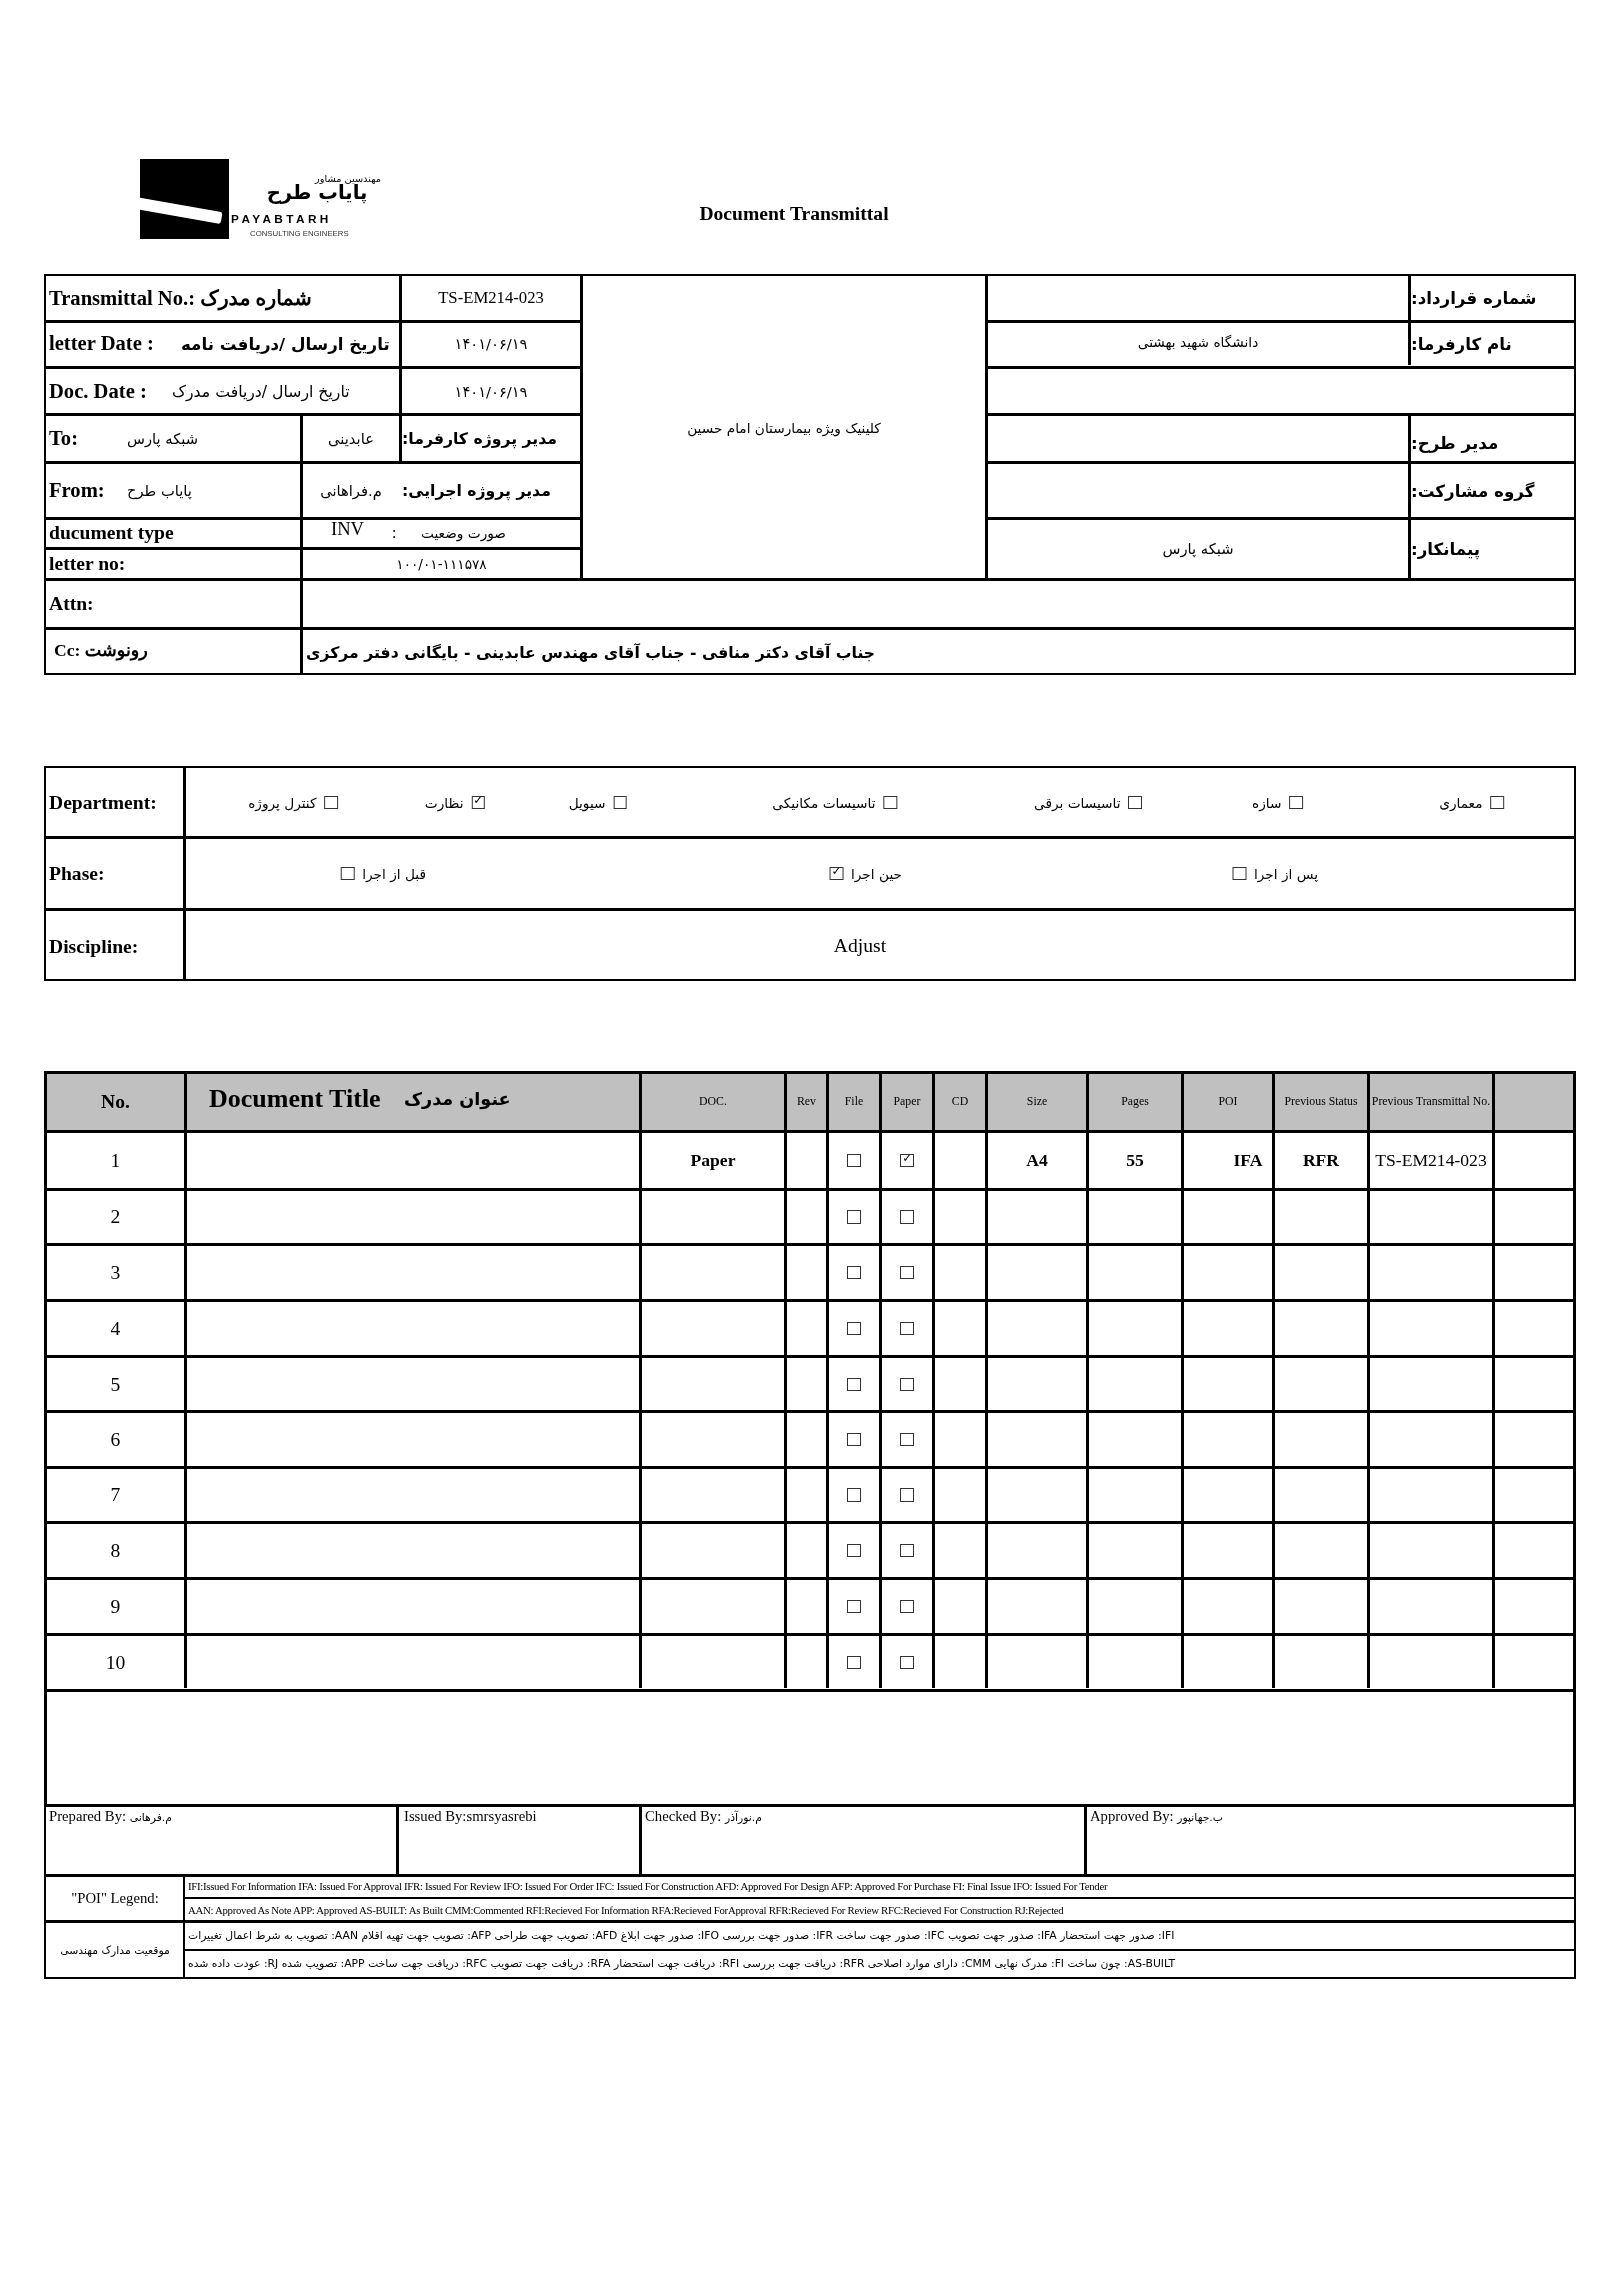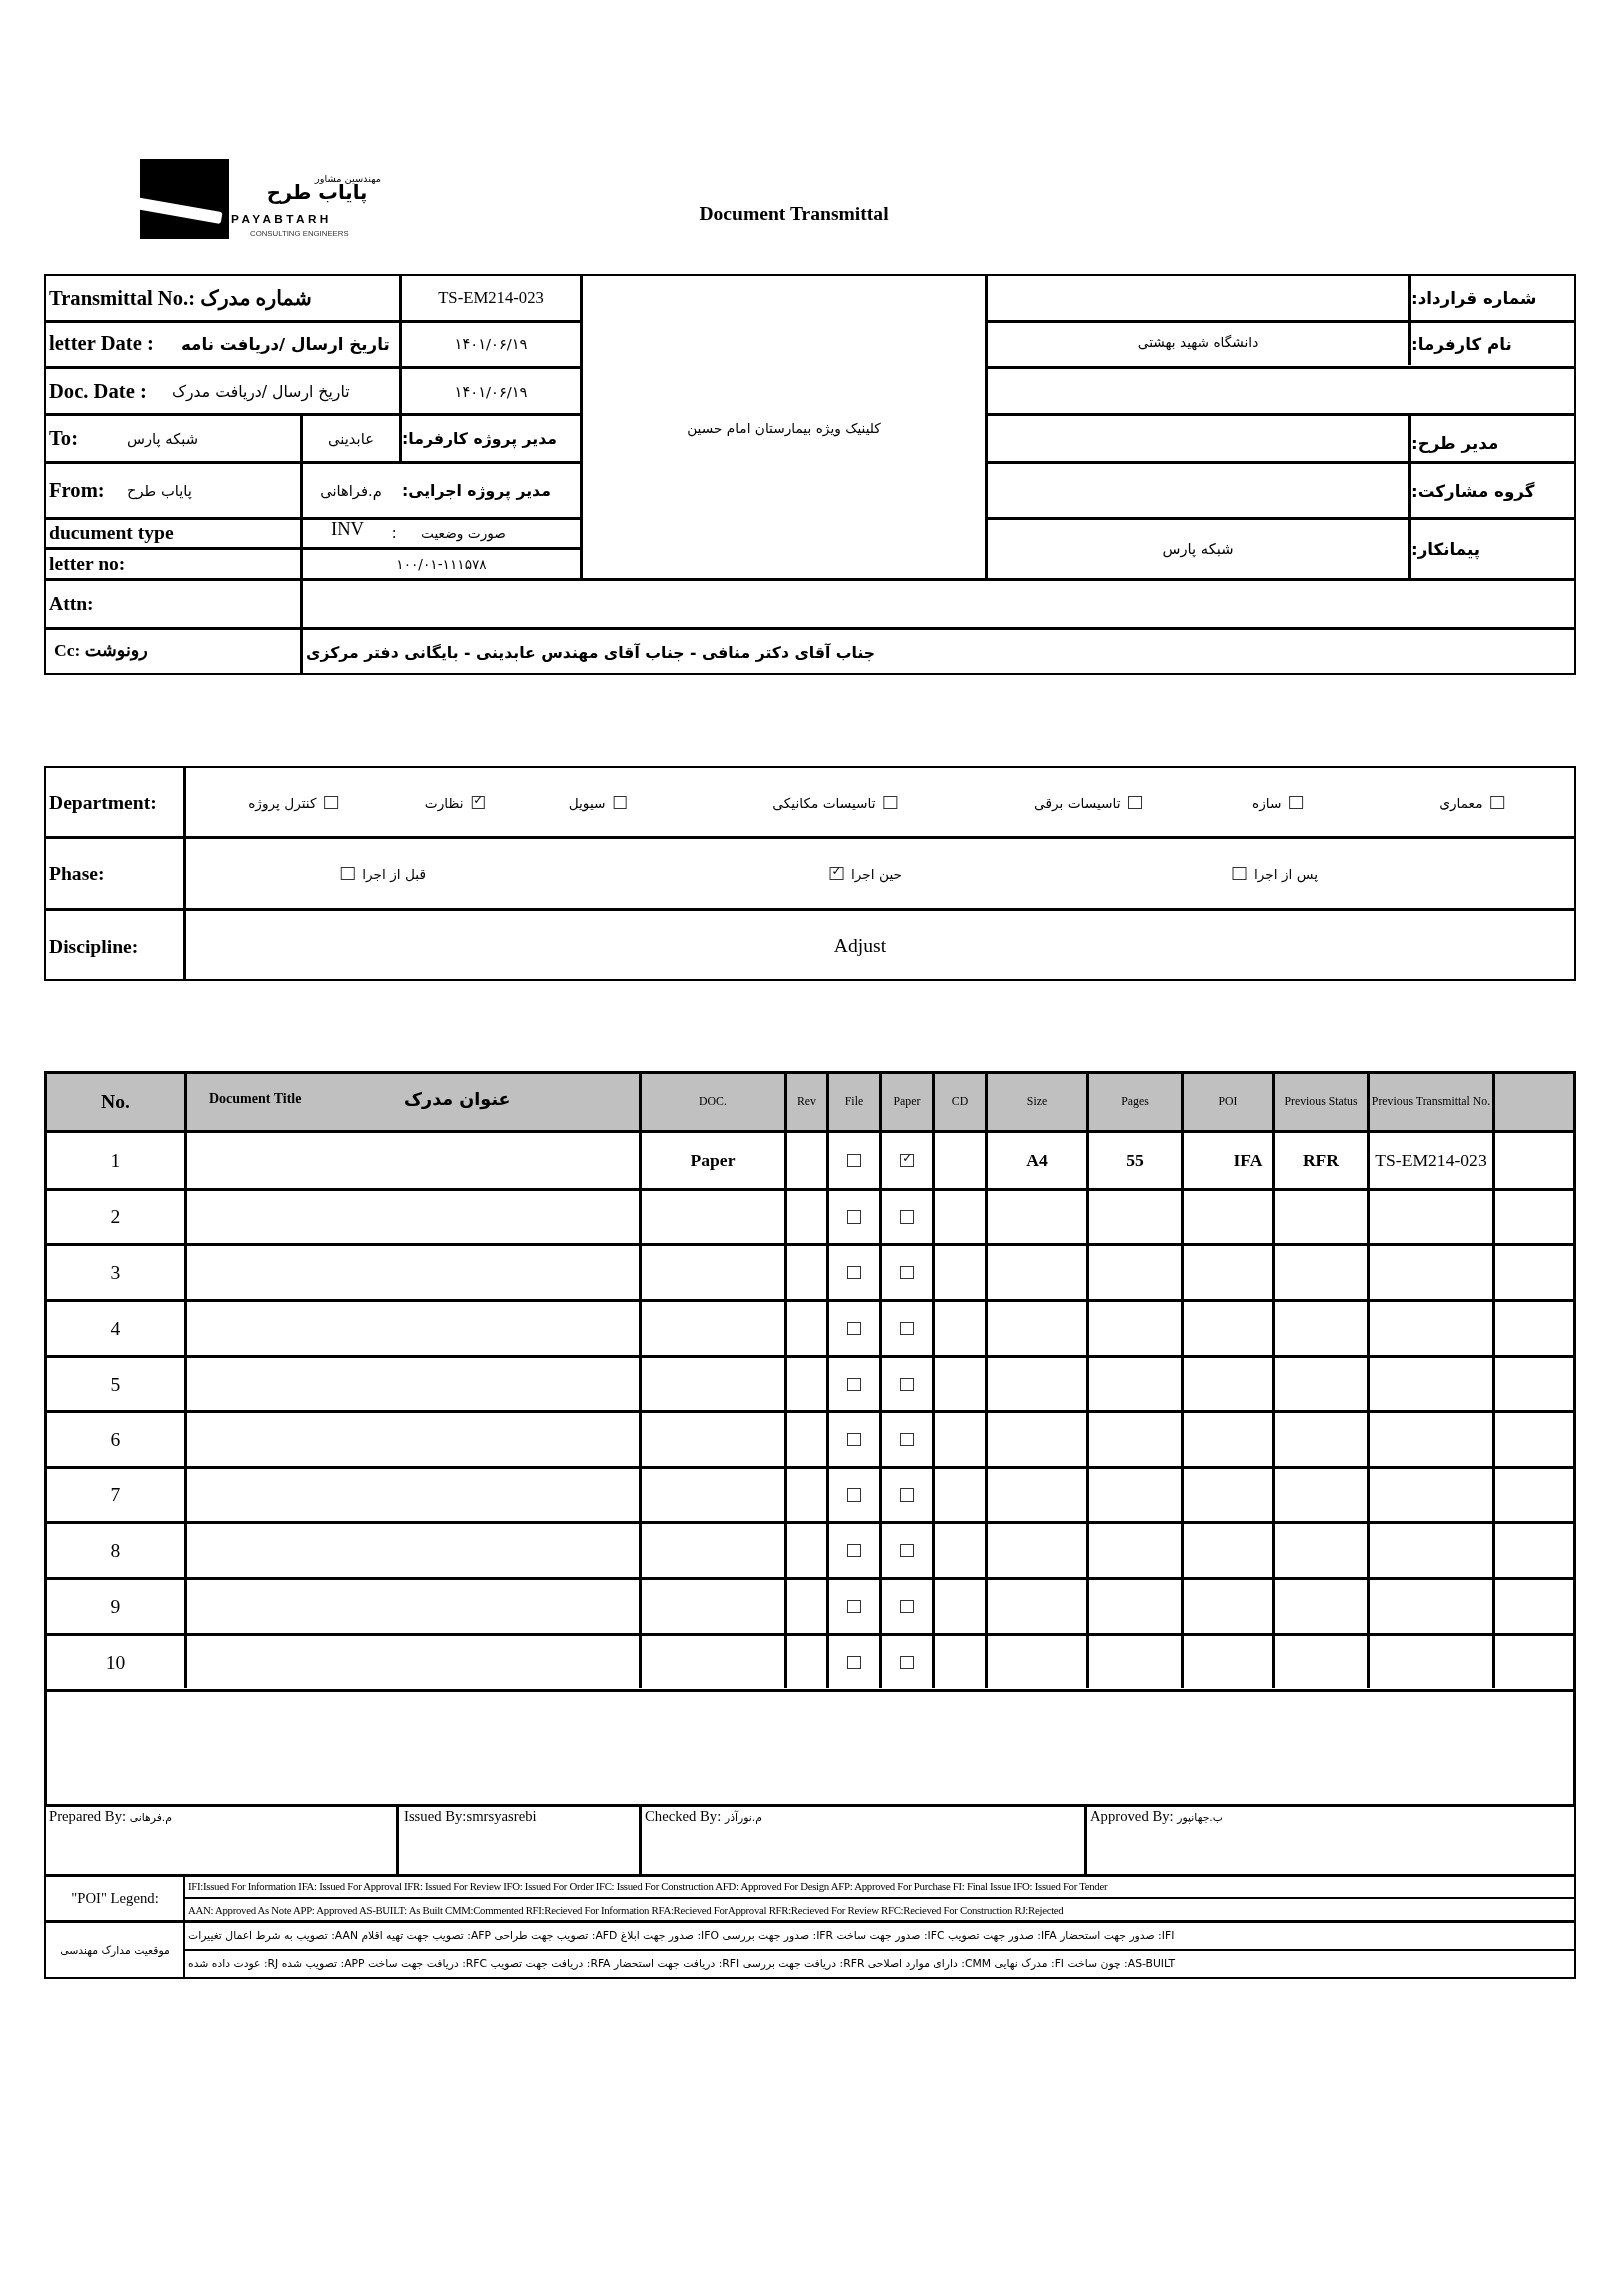--- a/index.html
+++ b/index.html
@@ -191,21 +191,21 @@
     <div class="vl" style="left: 826px; top: 1071px; height: 617px;"></div>
     <div class="vl" style="left: 879px; top: 1071px; height: 617px;"></div>
     <div class="vl" style="left: 932px; top: 1071px; height: 617px;"></div>
     <div class="vl" style="left: 985px; top: 1071px; height: 617px;"></div>
     <div class="vl" style="left: 1086px; top: 1071px; height: 617px;"></div>
     <div class="vl" style="left: 1181px; top: 1071px; height: 617px;"></div>
     <div class="vl" style="left: 1272px; top: 1071px; height: 617px;"></div>
     <div class="vl" style="left: 1367px; top: 1071px; height: 617px;"></div>
     <div class="vl" style="left: 1492px; top: 1071px; height: 617px;"></div>
     <div class="cell c" style="left: 47px; top: 1074px; width: 137px; height: 56px; font-size: 19.6px; font-weight: bold;">No.</div>
-    <div class="cell l" style="left: 209px; top: 1074px; width: 196px; height: 49px; font-size: 14px; font-weight: bold; font-family: Liberation Serif, serif;">Document Title</div>
+    <div class="cell l" style="left: 209px; top: 1074px; width: 196px; height: 49px; font-size: 26px; font-weight: bold; font-family: Liberation Serif, serif;">Document Title</div>
     <div class="cell r" style="left: 404px; top: 1074px; width: 216px; height: 49px; font-size: 17.6px; font-weight: bold; font-family: &quot;DejaVu Sans&quot;, sans-serif; direction: rtl;">عنوان مدرک</div>
     <div class="cell c" style="left: 642px; top: 1074px; width: 142px; height: 56px; font-size: 11.8px; white-space: normal; text-align: center; line-height: 1.3;">DOC.</div>
     <div class="cell c" style="left: 787px; top: 1074px; width: 39px; height: 56px; font-size: 11.8px; white-space: normal; text-align: center; line-height: 1.3;">Rev</div>
     <div class="cell c" style="left: 829px; top: 1074px; width: 50px; height: 56px; font-size: 11.8px; white-space: normal; text-align: center; line-height: 1.3;">File</div>
     <div class="cell c" style="left: 882px; top: 1074px; width: 50px; height: 56px; font-size: 11.8px; white-space: normal; text-align: center; line-height: 1.3;">Paper</div>
     <div class="cell c" style="left: 935px; top: 1074px; width: 50px; height: 56px; font-size: 11.8px; white-space: normal; text-align: center; line-height: 1.3;">CD</div>
     <div class="cell c" style="left: 988px; top: 1074px; width: 98px; height: 56px; font-size: 11.8px; white-space: normal; text-align: center; line-height: 1.3;">Size</div>
     <div class="cell c" style="left: 1089px; top: 1074px; width: 92px; height: 56px; font-size: 11.8px; white-space: normal; text-align: center; line-height: 1.3;">Pages</div>
     <div class="cell c" style="left: 1184px; top: 1074px; width: 88px; height: 56px; font-size: 11.8px; white-space: normal; text-align: center; line-height: 1.3;">POI</div>
     <div class="cell c" style="left: 1275px; top: 1074px; width: 92px; height: 56px; font-size: 11.8px; white-space: normal; text-align: center; line-height: 1.3;">Previous Status</div>

